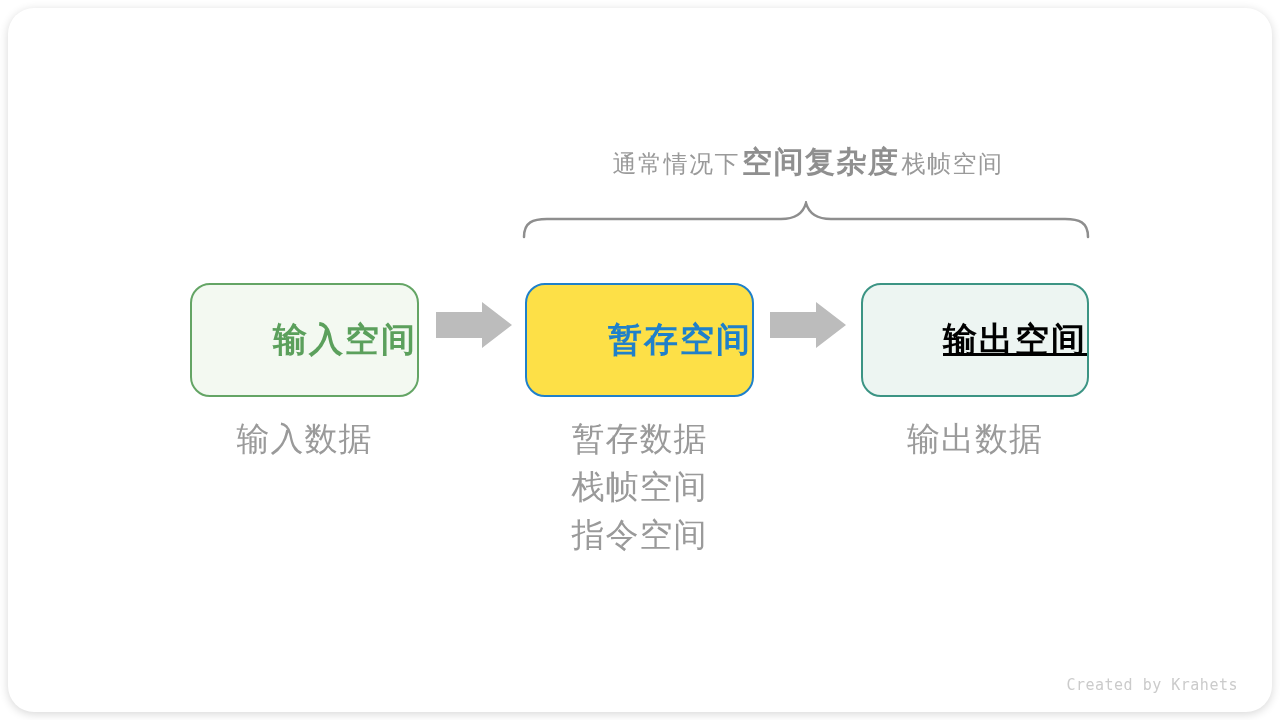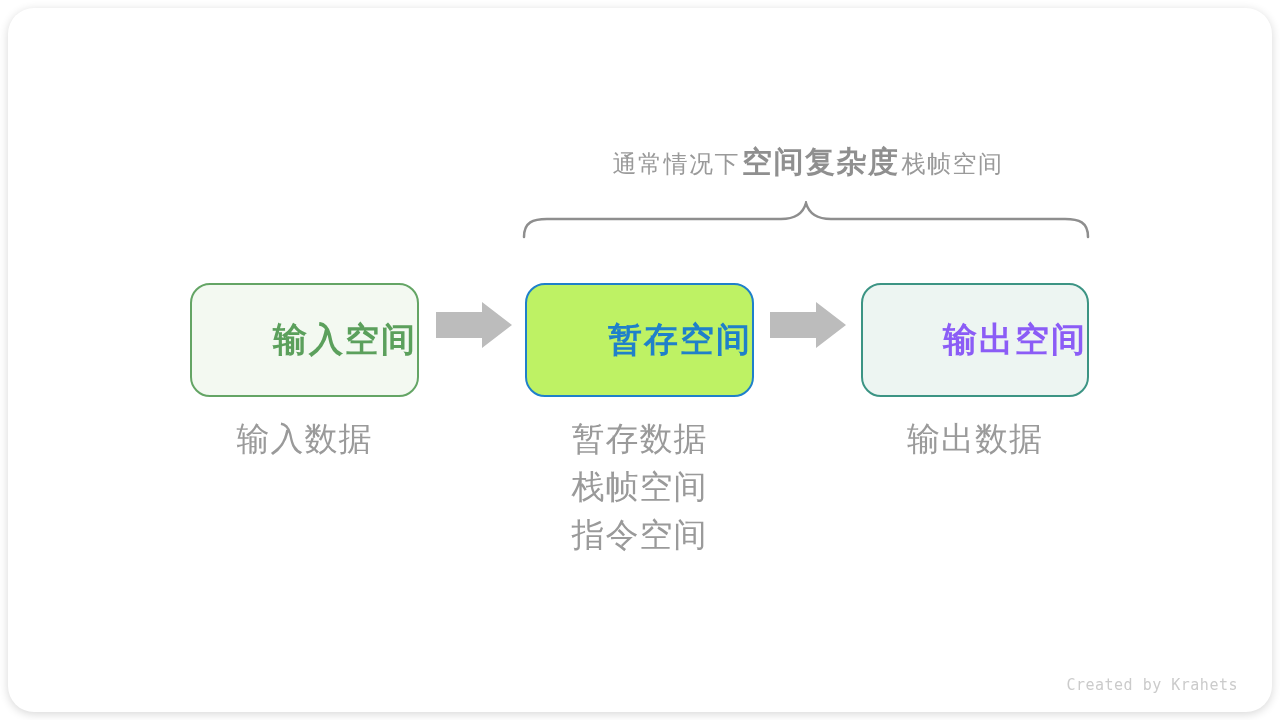--- a/index.html
+++ b/index.html
@@ -79,24 +79,24 @@
     <span class="title-regular">栈帧空间</span>
   </div>
 
   <svg class="brace" viewBox="0 0 568 38">
     <path d="M2,36 C2,21 11,18 25,18 L259,18 C273,18 281,13 284,2 C287,13 295,18 309,18 L543,18 C557,18 566,21 566,36"></path>
   </svg>
 
   <div class="box box-0" style="border-color: rgb(100, 165, 101); background: rgb(243, 249, 241); color: rgb(91, 160, 92);">
     <span>输入空间</span>
   </div>
-  <div class="box box-1" style="border-color: rgb(31, 128, 202); background: #bef264; color: rgb(31, 128, 202);">
+  <div class="box box-1" style="border-color: rgb(31, 128, 202); background: #fde047; color: rgb(31, 128, 202);">
     <span>暂存空间</span>
   </div>
-  <div class="box box-2" style="border-color: rgb(60, 148, 132); background: rgb(237, 245, 242); color: #8b5cf6;">
+  <div class="box box-2" style="border-color: rgb(60, 148, 132); background: rgb(237, 245, 242); color: #000000; text-decoration: underline;">
     <span>输出空间</span>
   </div>
 
   <svg class="arrow arrow-0" viewBox="0 0 76 46">
     <polygon points="0,10 46,10 46,0 76,23 46,46 46,36 0,36"></polygon>
   </svg>
   <svg class="arrow arrow-1" viewBox="0 0 76 46">
     <polygon points="0,10 46,10 46,0 76,23 46,46 46,36 0,36"></polygon>
   </svg>
 

